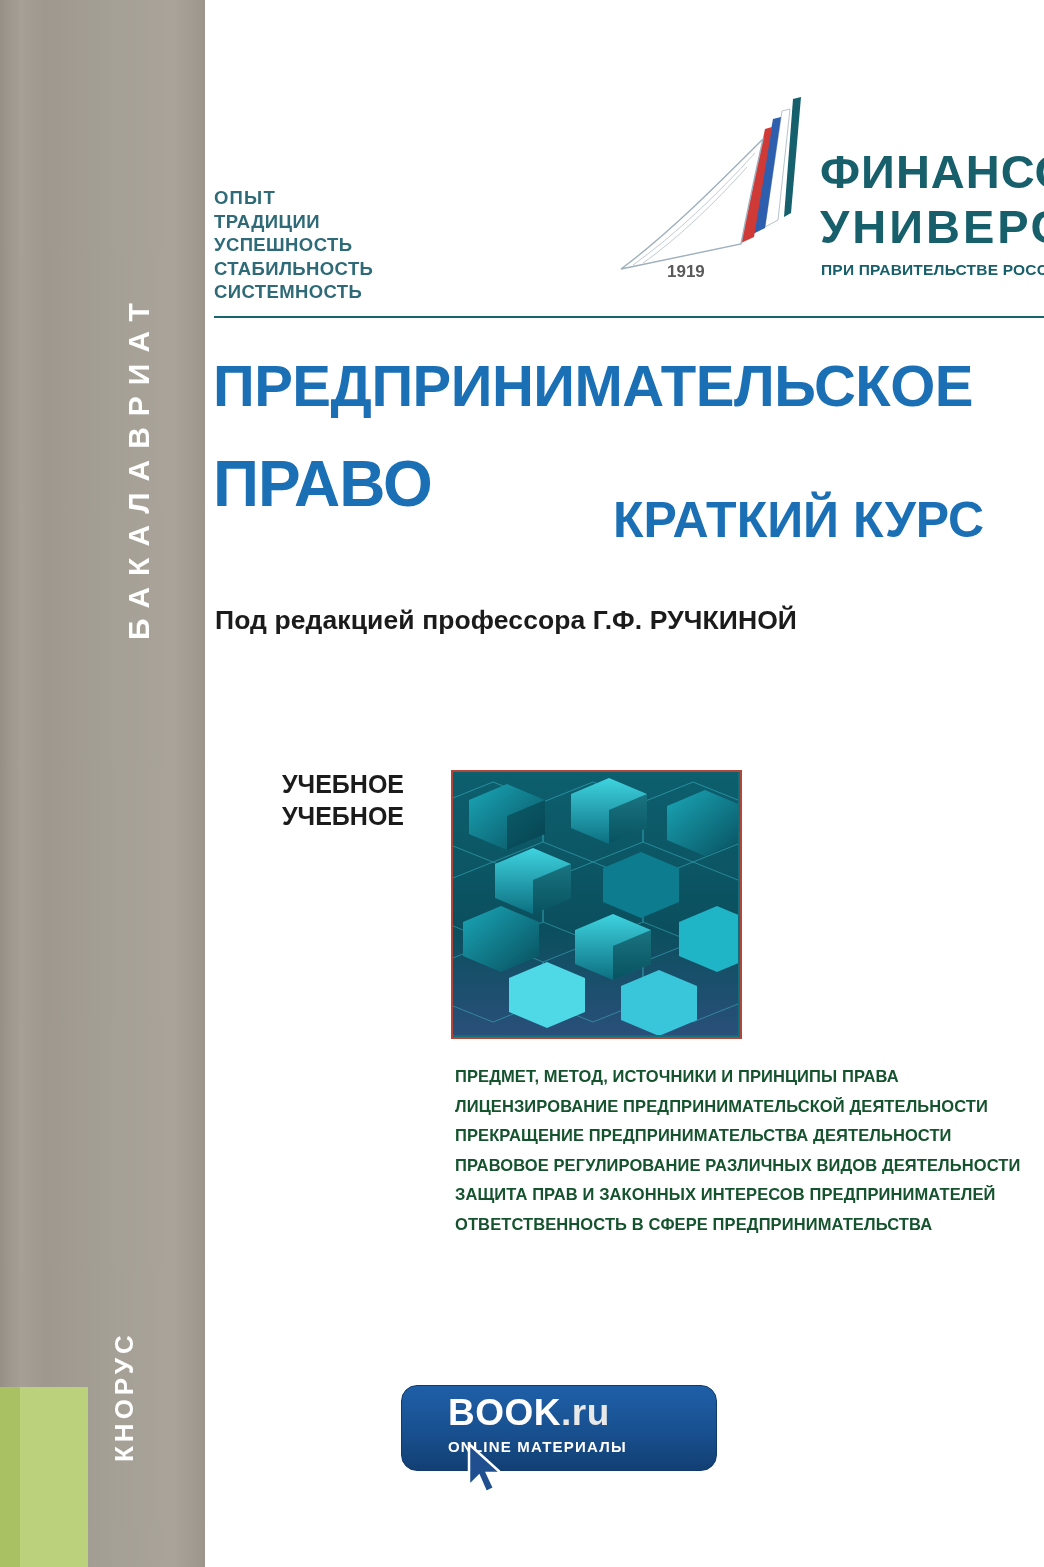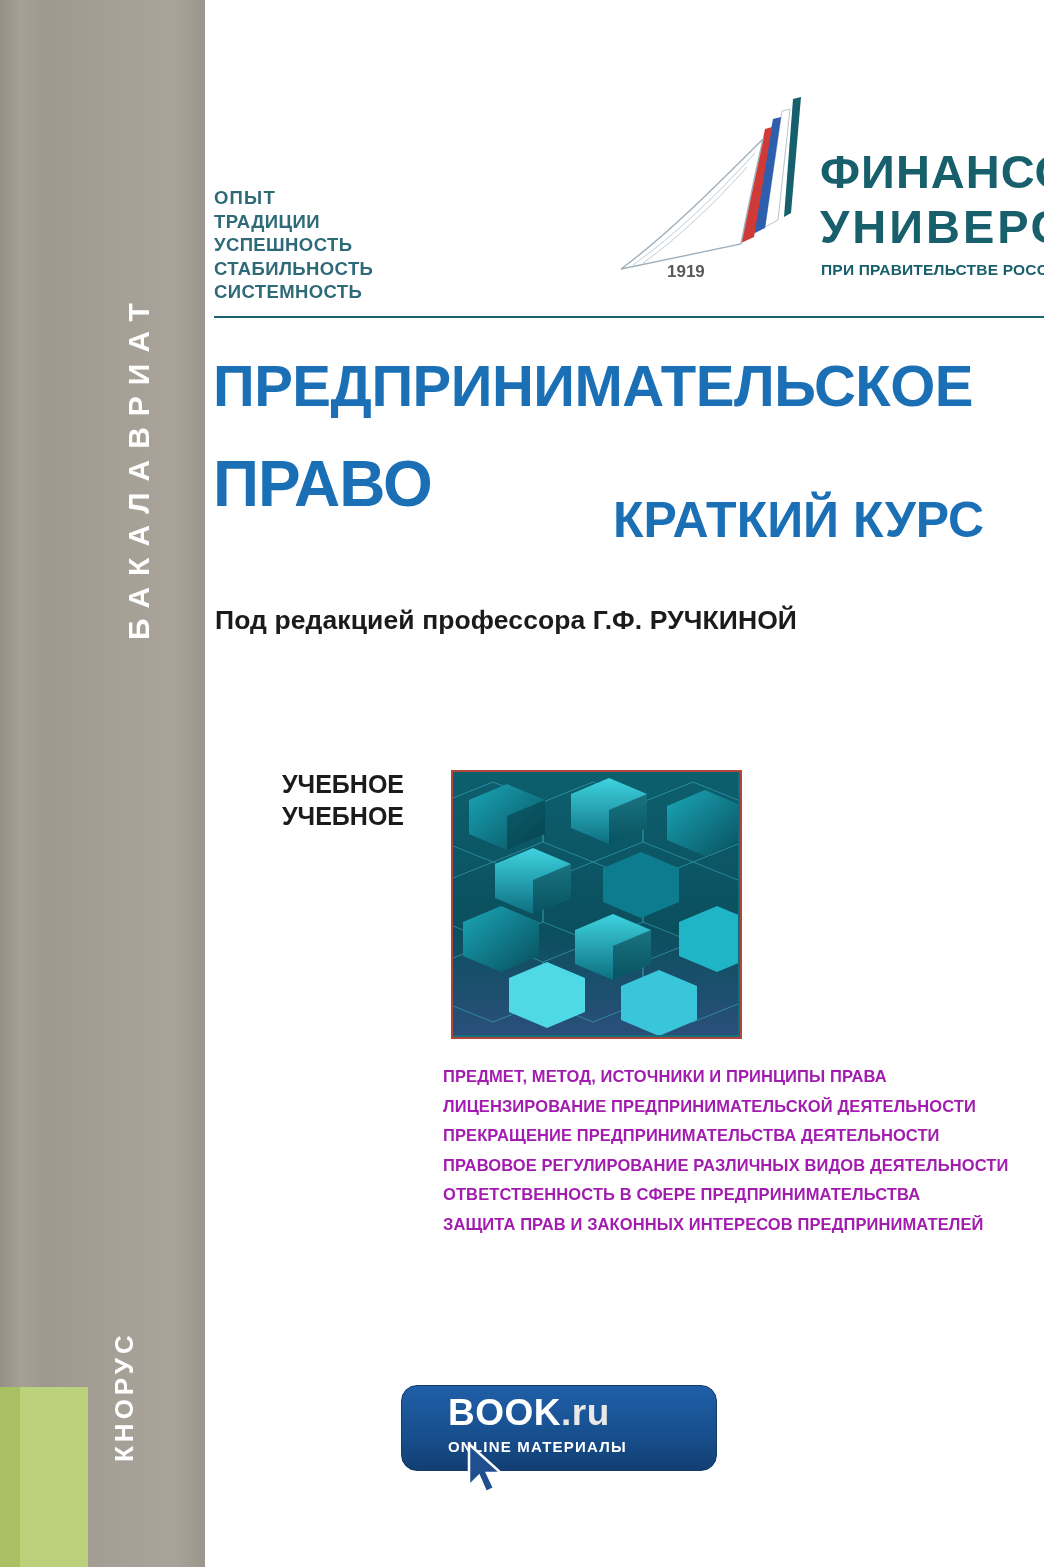--- a/index.html
+++ b/index.html
@@ -132,22 +132,22 @@
   .hexbox{
     position:absolute;left:246px;top:770px;width:287px;height:265px;
     border:2px solid #b1473a;
     background:#0f6f7d;
     overflow:hidden;
   }
   .hexbox svg{display:block;}
 
   
   .topics{
-    position:absolute;left:238px;top:1062px;width:590px;
-    font-size:16.5px;font-weight:700;color:#a21caf;line-height:29.5px;
+    position:absolute;left:250px;top:1062px;width:590px;
+    font-size:16.5px;font-weight:700;color:#14532d;line-height:29.5px;
     letter-spacing:.1px;
   }
 
   
   .bookru{
     position:absolute;left:196px;top:1385px;width:314px;height:84px;
     background:linear-gradient(180deg,#1f5fa8 0%, #18508f 55%, #123f73 100%);
     border-radius:16px;
     border:1px solid #0f3a69;
   }
@@ -270,22 +270,22 @@
           <path d="M198 158 L198 192 L160 208 L160 174 Z"></path>
         </g>
       </svg>
     </div>
 
     <div class="topics">
       <div>ПРЕДМЕТ, МЕТОД, ИСТОЧНИКИ И ПРИНЦИПЫ ПРАВА</div>
       <div>ЛИЦЕНЗИРОВАНИЕ ПРЕДПРИНИМАТЕЛЬСКОЙ ДЕЯТЕЛЬНОСТИ</div>
       <div>ПРЕКРАЩЕНИЕ ПРЕДПРИНИМАТЕЛЬСТВА ДЕЯТЕЛЬНОСТИ</div>
       <div>ПРАВОВОЕ РЕГУЛИРОВАНИЕ РАЗЛИЧНЫХ ВИДОВ ДЕЯТЕЛЬНОСТИ</div>
+      <div>ЗАЩИТА ПРАВ И ЗАКОННЫХ ИНТЕРЕСОВ ПРЕДПРИНИМАТЕЛЕЙ</div>
       <div>ОТВЕТСТВЕННОСТЬ В СФЕРЕ ПРЕДПРИНИМАТЕЛЬСТВА</div>
-      <div>ЗАЩИТА ПРАВ И ЗАКОННЫХ ИНТЕРЕСОВ ПРЕДПРИНИМАТЕЛЕЙ</div>
     </div>
 
     <div class="bookru">
       <div class="bookru-main">
         <span>BOOK</span><span class="ru">.ru</span>
       </div>
       <div class="bookru-sub">ONLINE МАТЕРИАЛЫ</div>
     </div>
 
     <div class="cursor">

